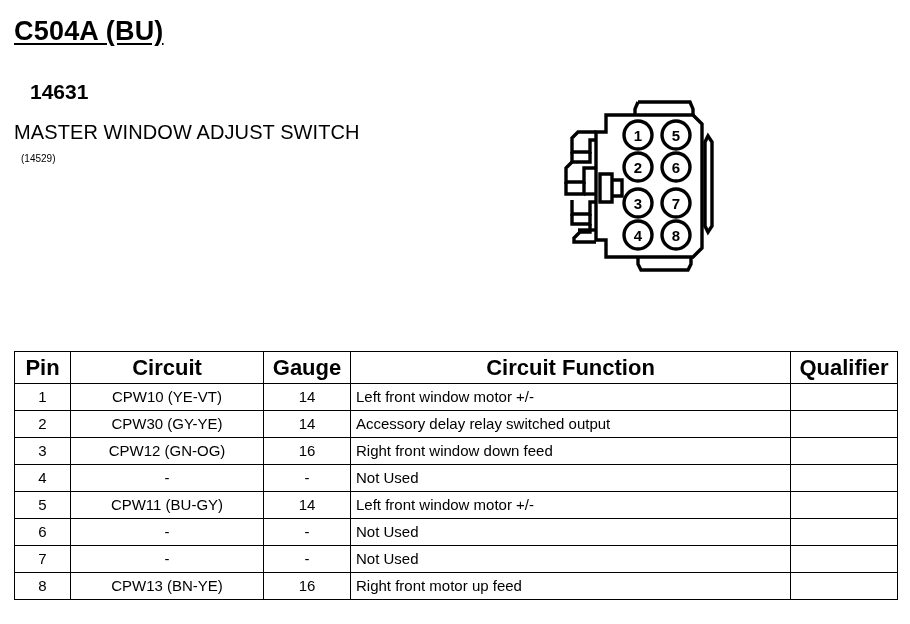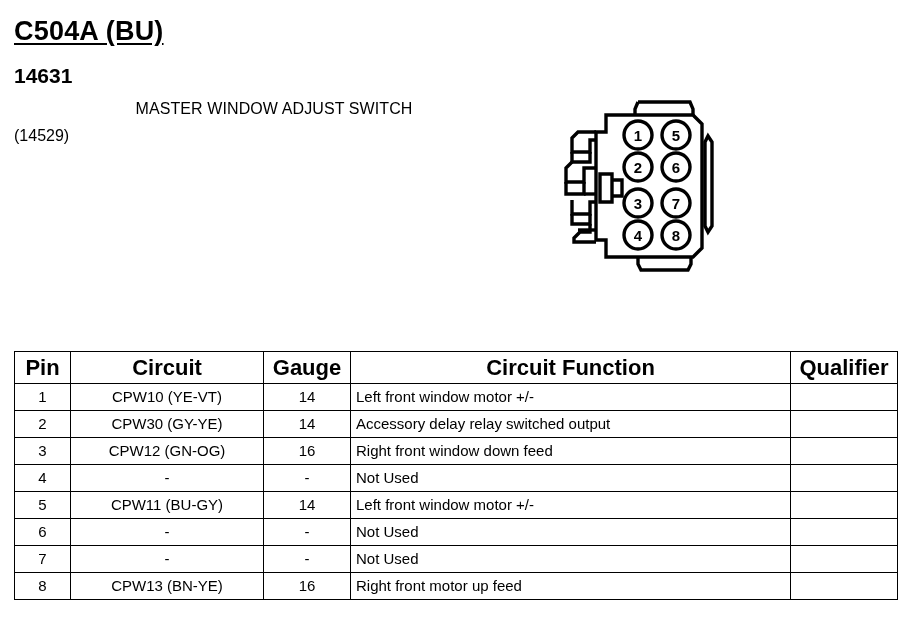--- a/index.html
+++ b/index.html
@@ -31,37 +31,36 @@
     letter-spacing: 0.2px;
     text-decoration: underline;
     text-underline-offset: 3px;
     line-height: 26px;
     margin: 0;
   }
   #part-number {
     font-size: 21px;
     font-weight: bold;
     line-height: 24px;
-    margin: 0;
+    margin: 16px;
     padding-top: 20px;
   }
   #part-name {
-    font-size: 16px;
+    font-size: 20px;
     font-weight: normal;
     line-height: 19px;
-    margin: 8px;
+    margin: 0;
     padding-top: 3px;
     letter-spacing: 0.1px;
-    text-align: center;
   }
   #alt-part-number {
-    font-size: 16px;
+    font-size: 10px;
     font-weight: normal;
     line-height: 17px;
-    margin: 0;
+    margin: 7px;
     padding-top: 1px;
   }
 
   
   #connector-illustration {
     position: absolute;
     left: 560px;
     top: 90px;
     width: 190px;
     height: 195px;

